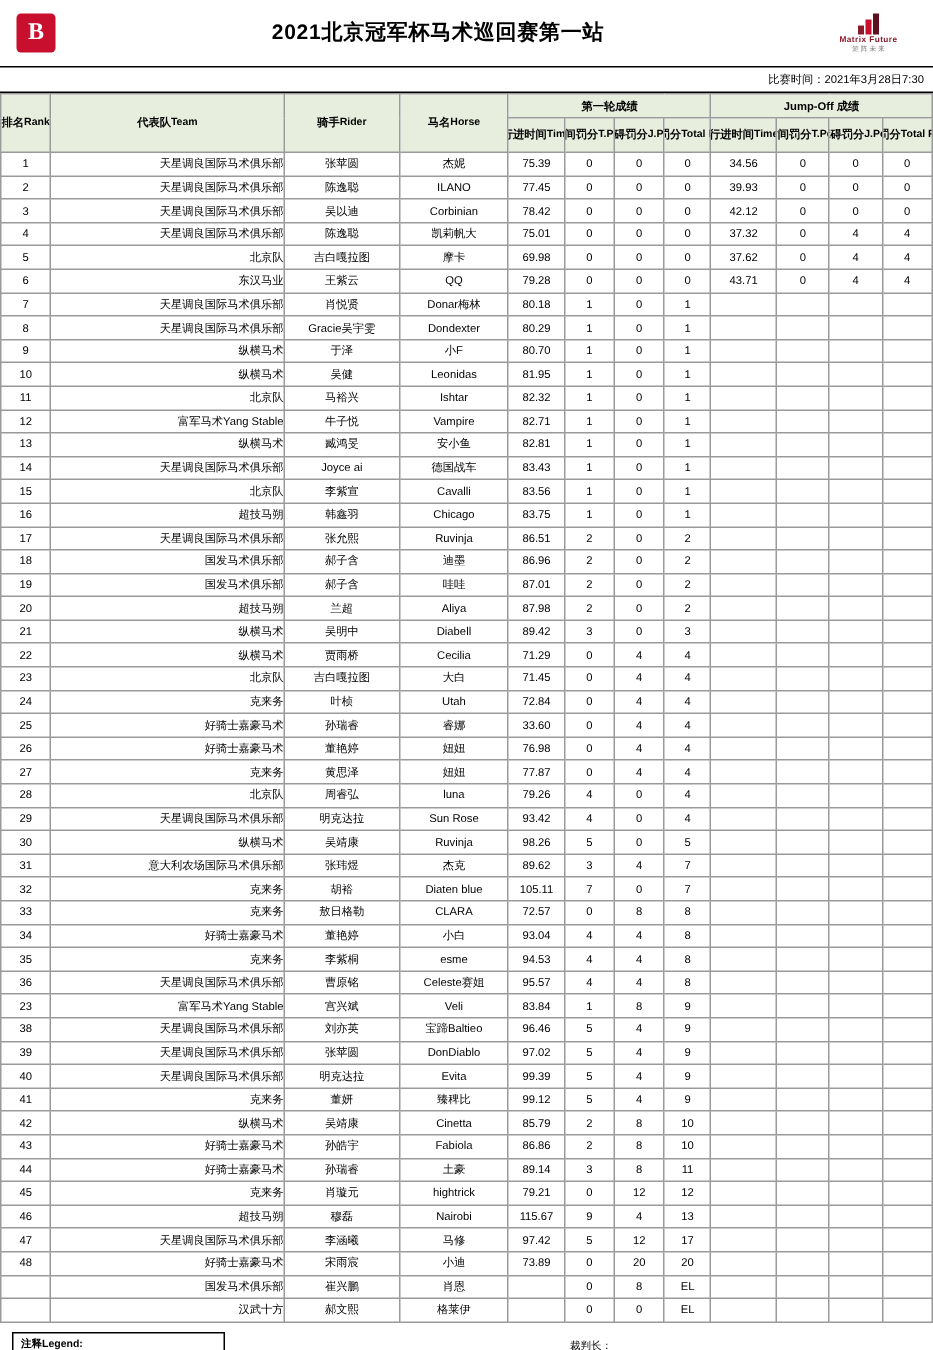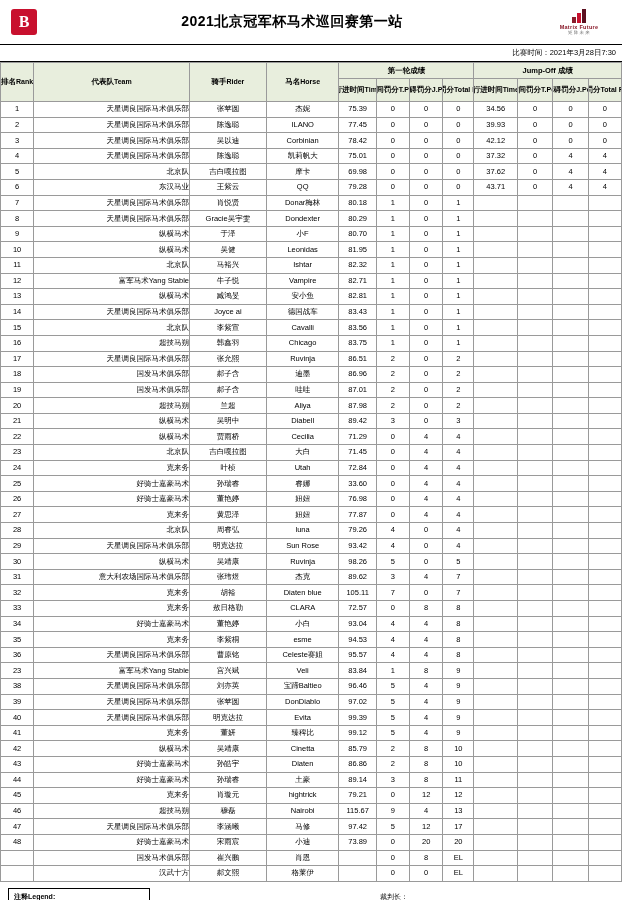--- a/index.html
+++ b/index.html
@@ -872,21 +872,21 @@
           <td>10</td>
           <td class="sep-left"></td>
           <td></td>
           <td></td>
           <td></td>
         </tr>
         <tr>
           <td class="rank">43</td>
           <td class="team">好骑士嘉豪马术</td>
           <td class="rider">孙皓宇</td>
-          <td class="horse">Diaten</td>
+          <td class="horse">Fabiola</td>
           <td>86.86</td>
           <td>2</td>
           <td>8</td>
           <td>10</td>
           <td class="sep-left"></td>
           <td></td>
           <td></td>
           <td></td>
         </tr>
         <tr>

